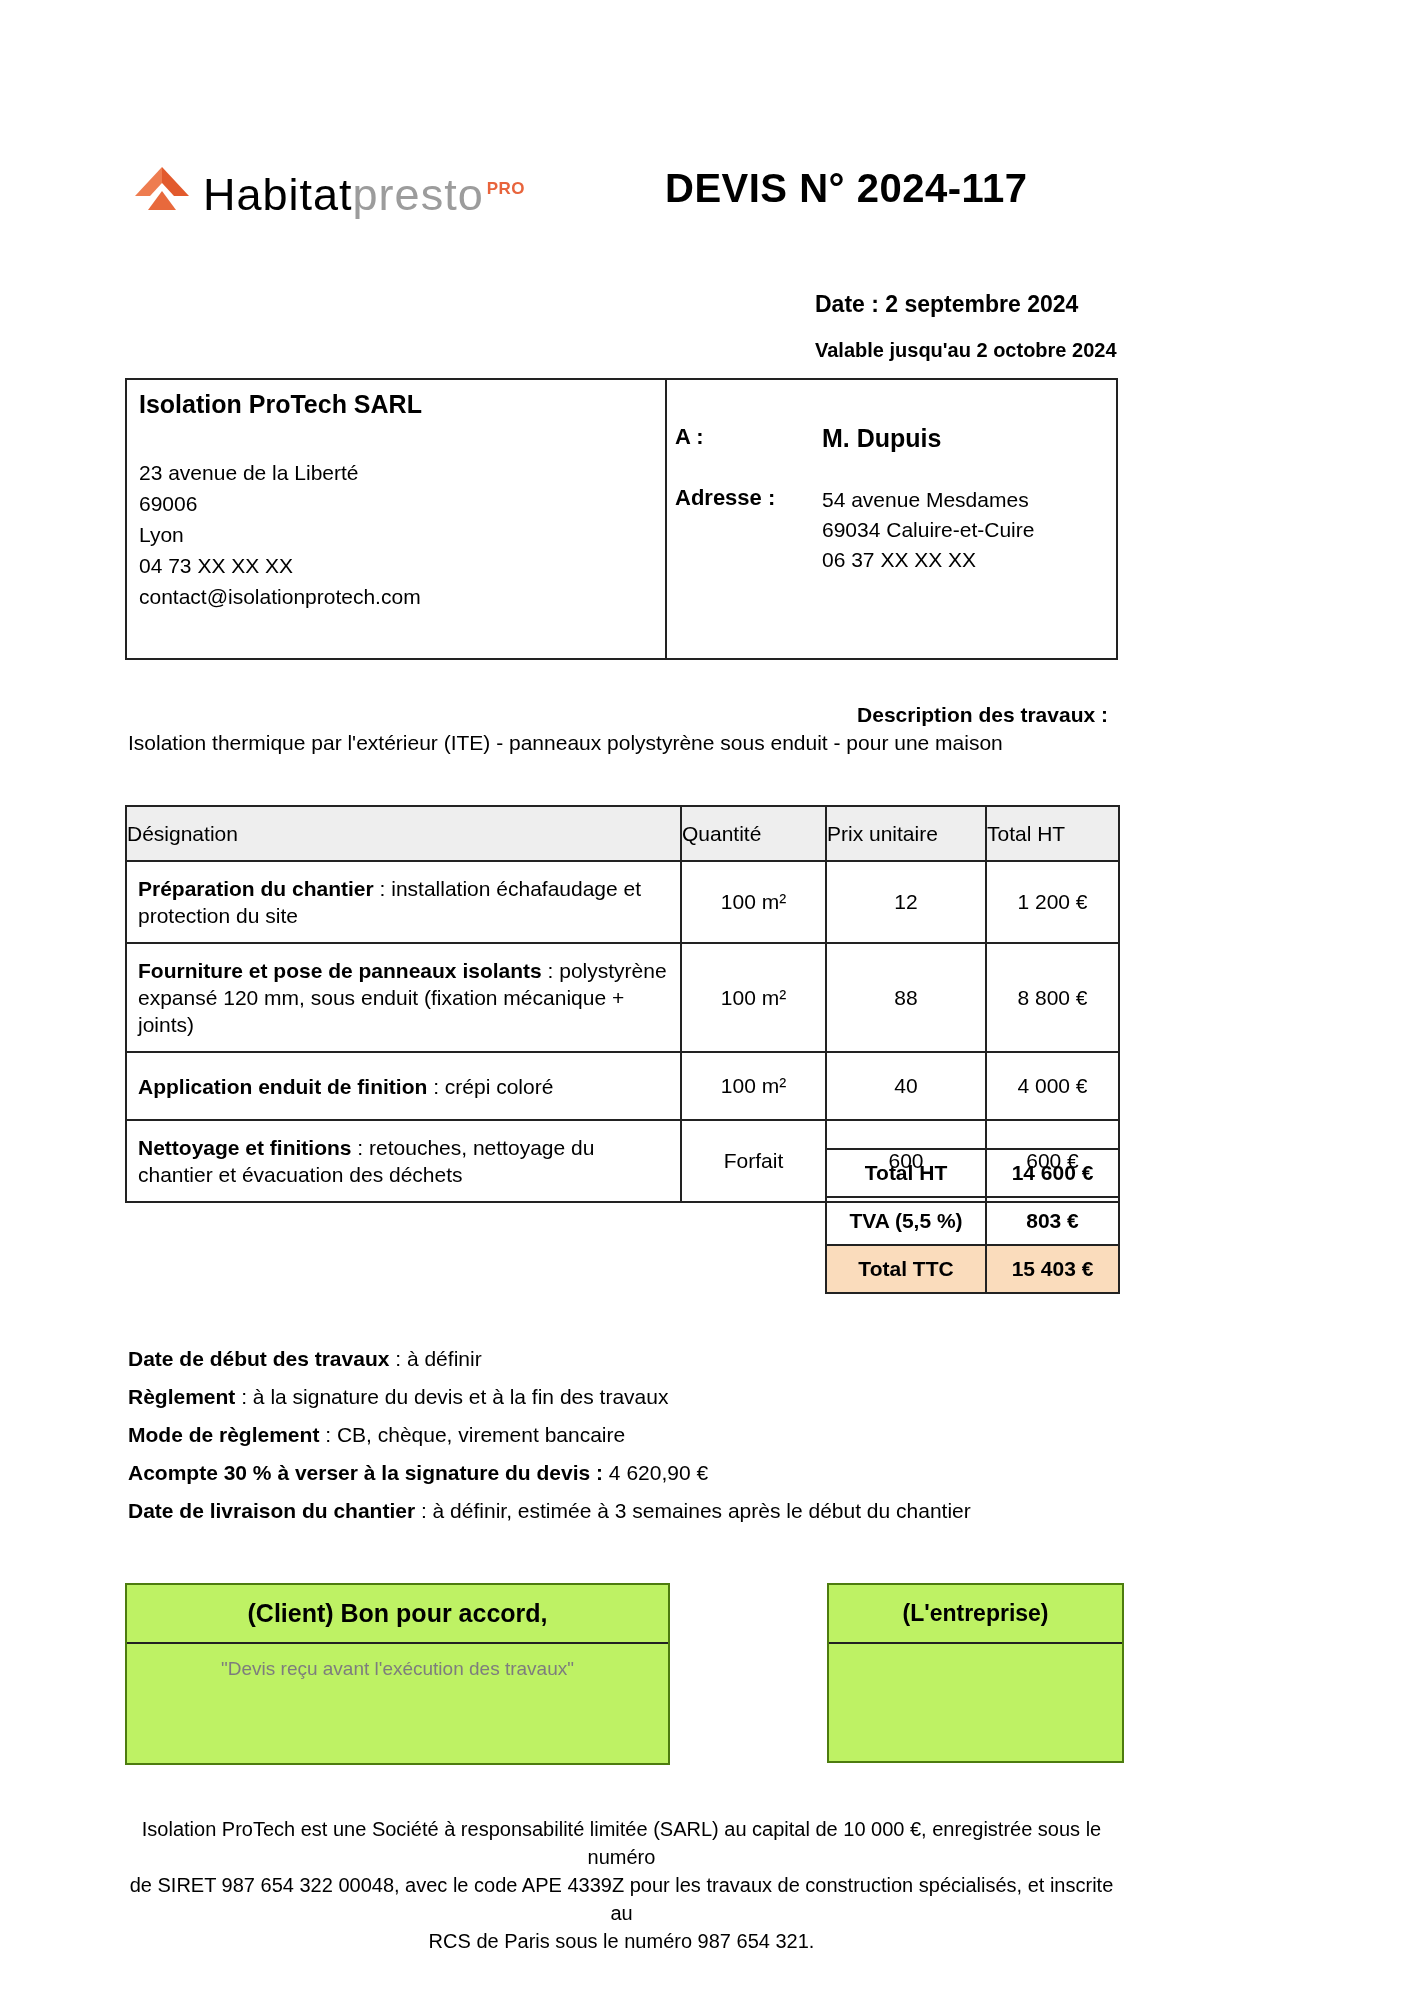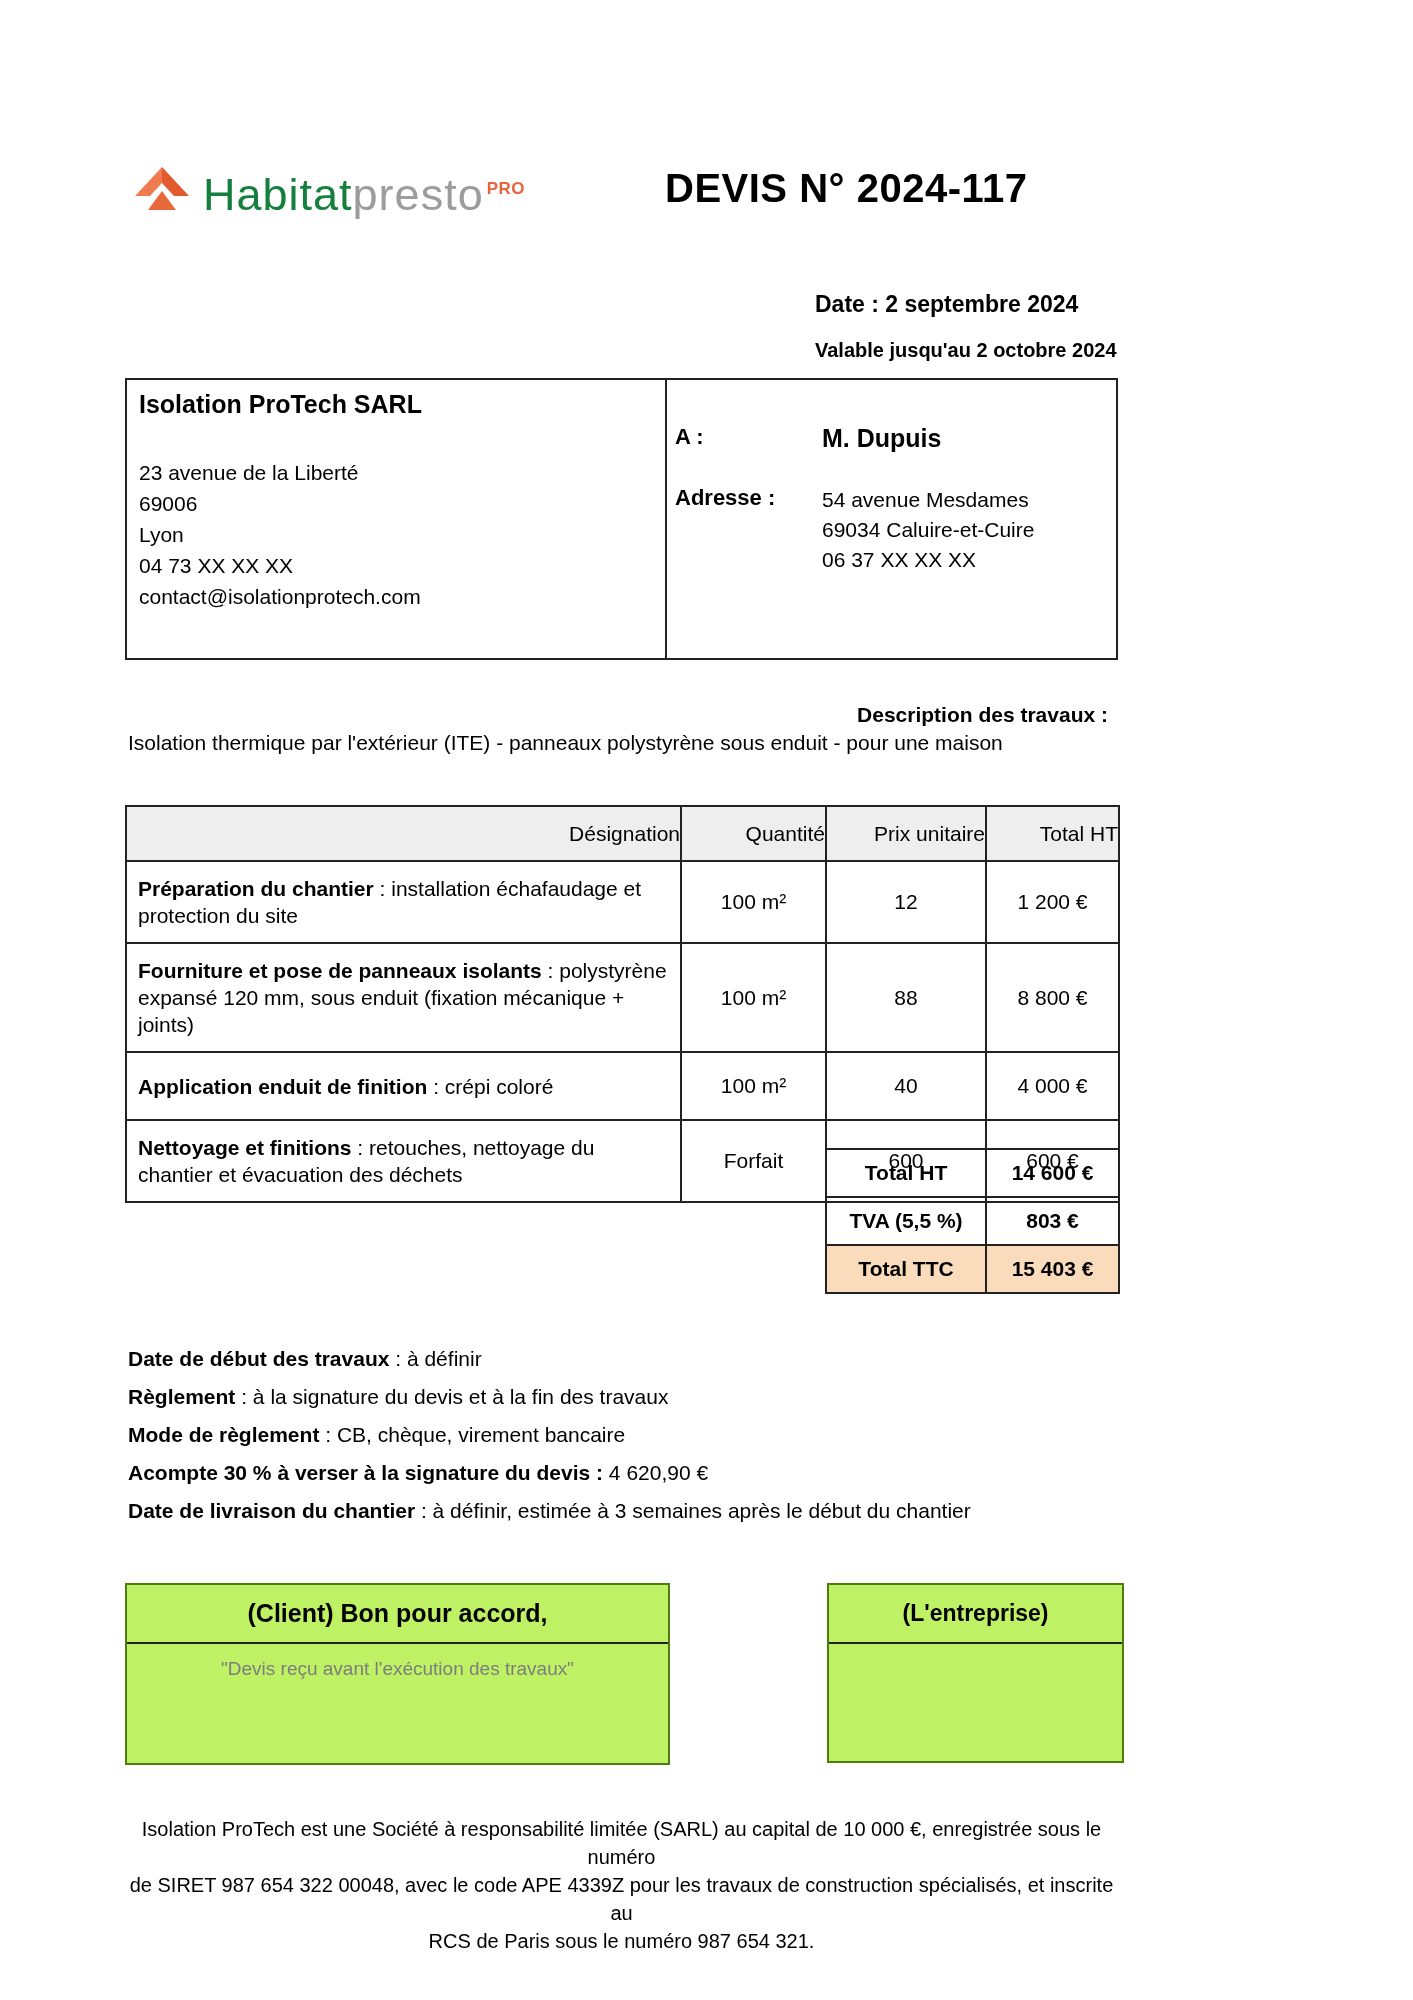--- a/index.html
+++ b/index.html
@@ -10,21 +10,21 @@
     background:#ffffff;
     font-family:"Liberation Sans", sans-serif;
     color:#000;
     overflow:hidden;
   }
 
   
   .logo { position:absolute; left:133px; top:165px; display:flex; align-items:center; }
   .logo-icon { width:58px; height:60px; margin-right:12px; }
   .brand { font-size:45px; letter-spacing:1px; display:flex; align-items:baseline; }
-  .brand-a { color:#15803d; }
+  .brand-a { color:#000000; }
   .brand-b { color:#9c9c9c; }
   .brand-pro { color:#e8643c; font-size:17px; font-weight:bold; margin-left:3px; transform:translateY(-16px); letter-spacing:0.5px; }
 
   
   .doc-title { position:absolute; left:665px; top:166px; font-size:40px; font-weight:bold; letter-spacing:0.5px; }
   .date-issue { position:absolute; left:815px; top:291px; font-size:23px; font-weight:bold; }
   .date-valid { position:absolute; left:815px; top:339px; font-size:20px; font-weight:bold; }
 
   
   .parties { position:absolute; left:125px; top:378px; width:993px; height:282px; display:flex; border:2px solid #222; }
@@ -40,21 +40,21 @@
 
   
   .description { position:absolute; left:128px; top:701px; width:980px; }
   .desc-label { font-size:21px; font-weight:bold; line-height:28px;text-align:right; }
   .desc-line { font-size:21px; line-height:28px; }
 
   
   table { border-collapse:collapse; }
   .items { position:absolute; left:125px; top:805px; width:993px; font-size:21px; table-layout:fixed; }
   .items th, .items td { border:2px solid #222; }
-  .items th { background:#eeeeee; font-weight:normal; height:55px; text-align:right; }
+  .items th { background:#eeeeee; font-weight:normal; height:55px; text-align:left; }
   .items td { text-align:center; vertical-align:middle; }
   .items td.desc-cell { text-align:left; padding:13px 11px; line-height:27px; }
   .row-1 { height:61px; } .row-2 { height:81px; } .row-3 { height:68px; } .row-4 { height:68px; }
 
   
   .totals { position:absolute; left:825px; top:1148px; width:293px; font-size:21px; font-weight:bold; table-layout:fixed; }
   .totals td { border:2px solid #222; height:48px; text-align:center; vertical-align:middle; }
   .totals .ttc td { background:#fadcbc; }
 
   

